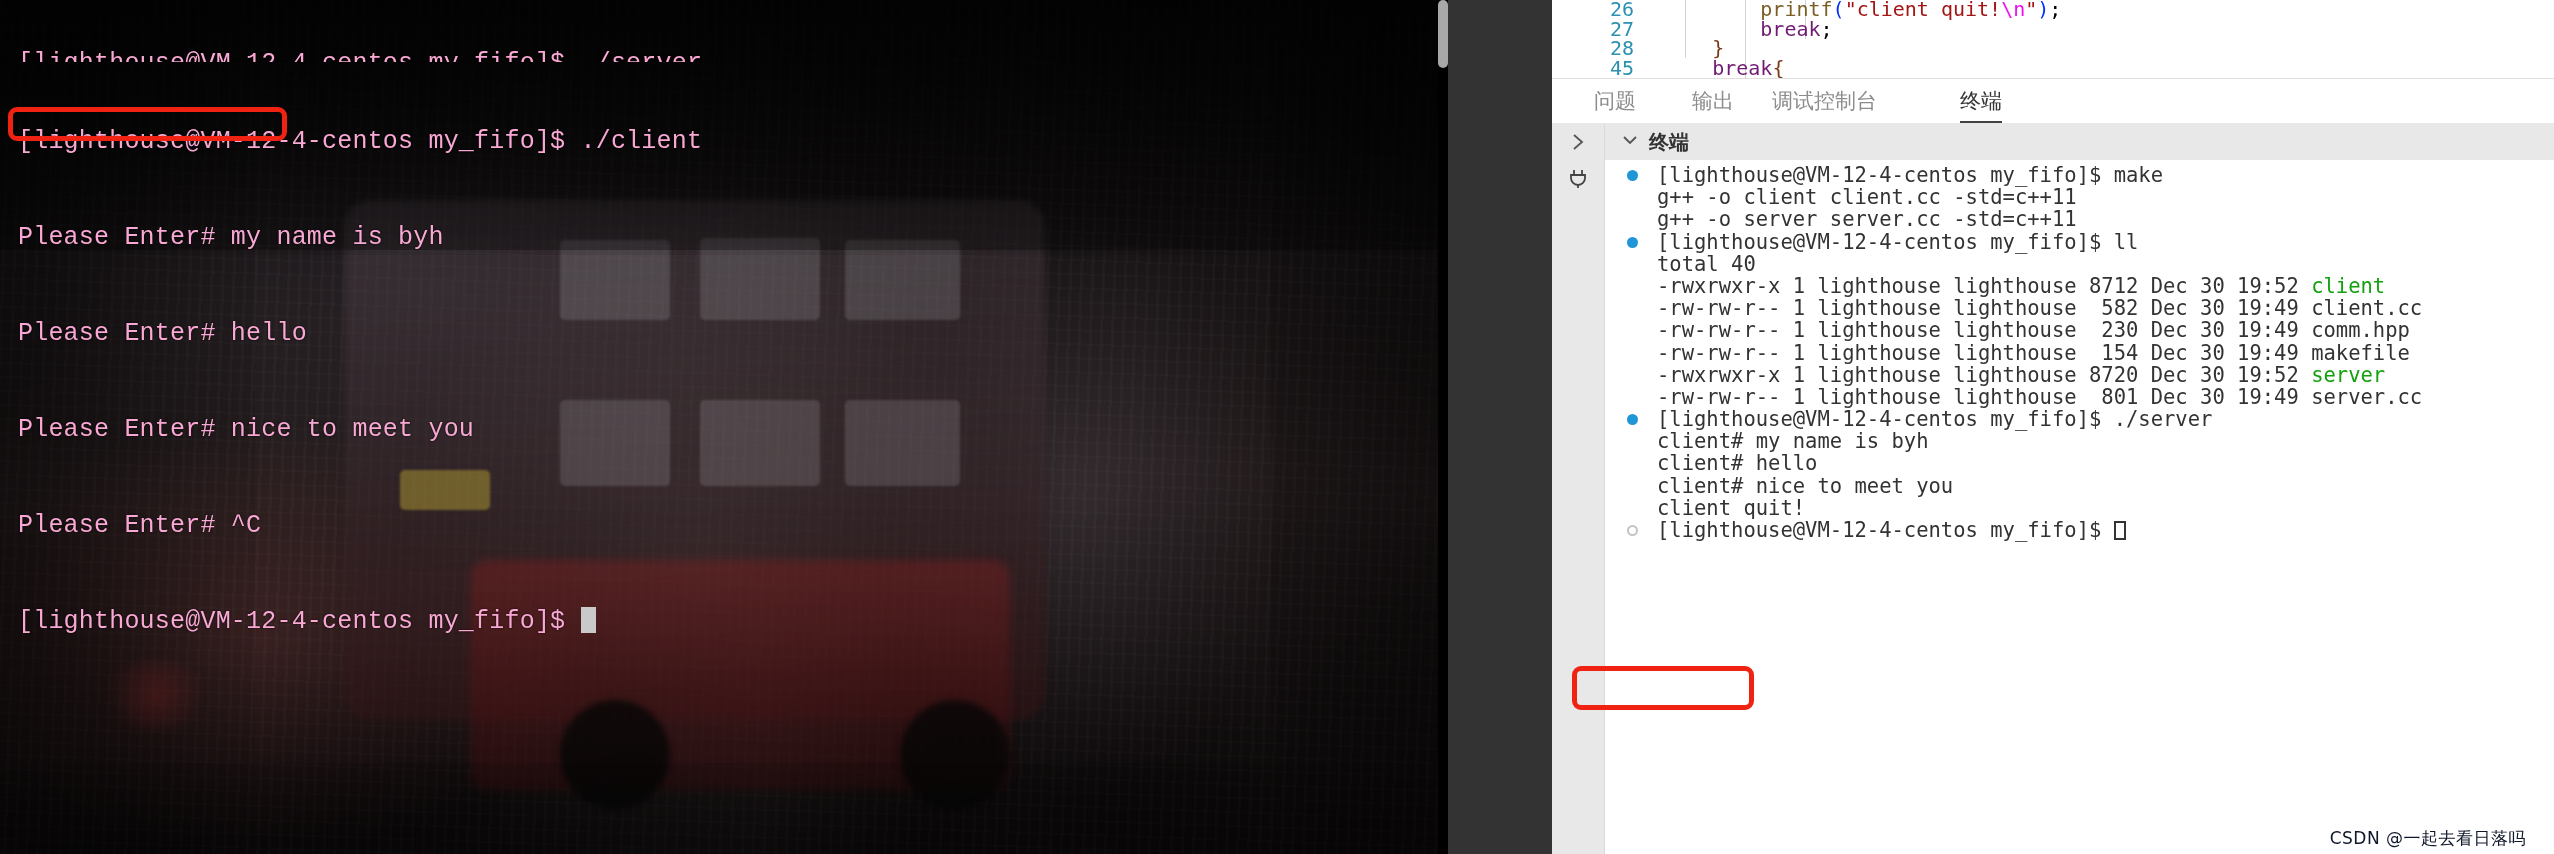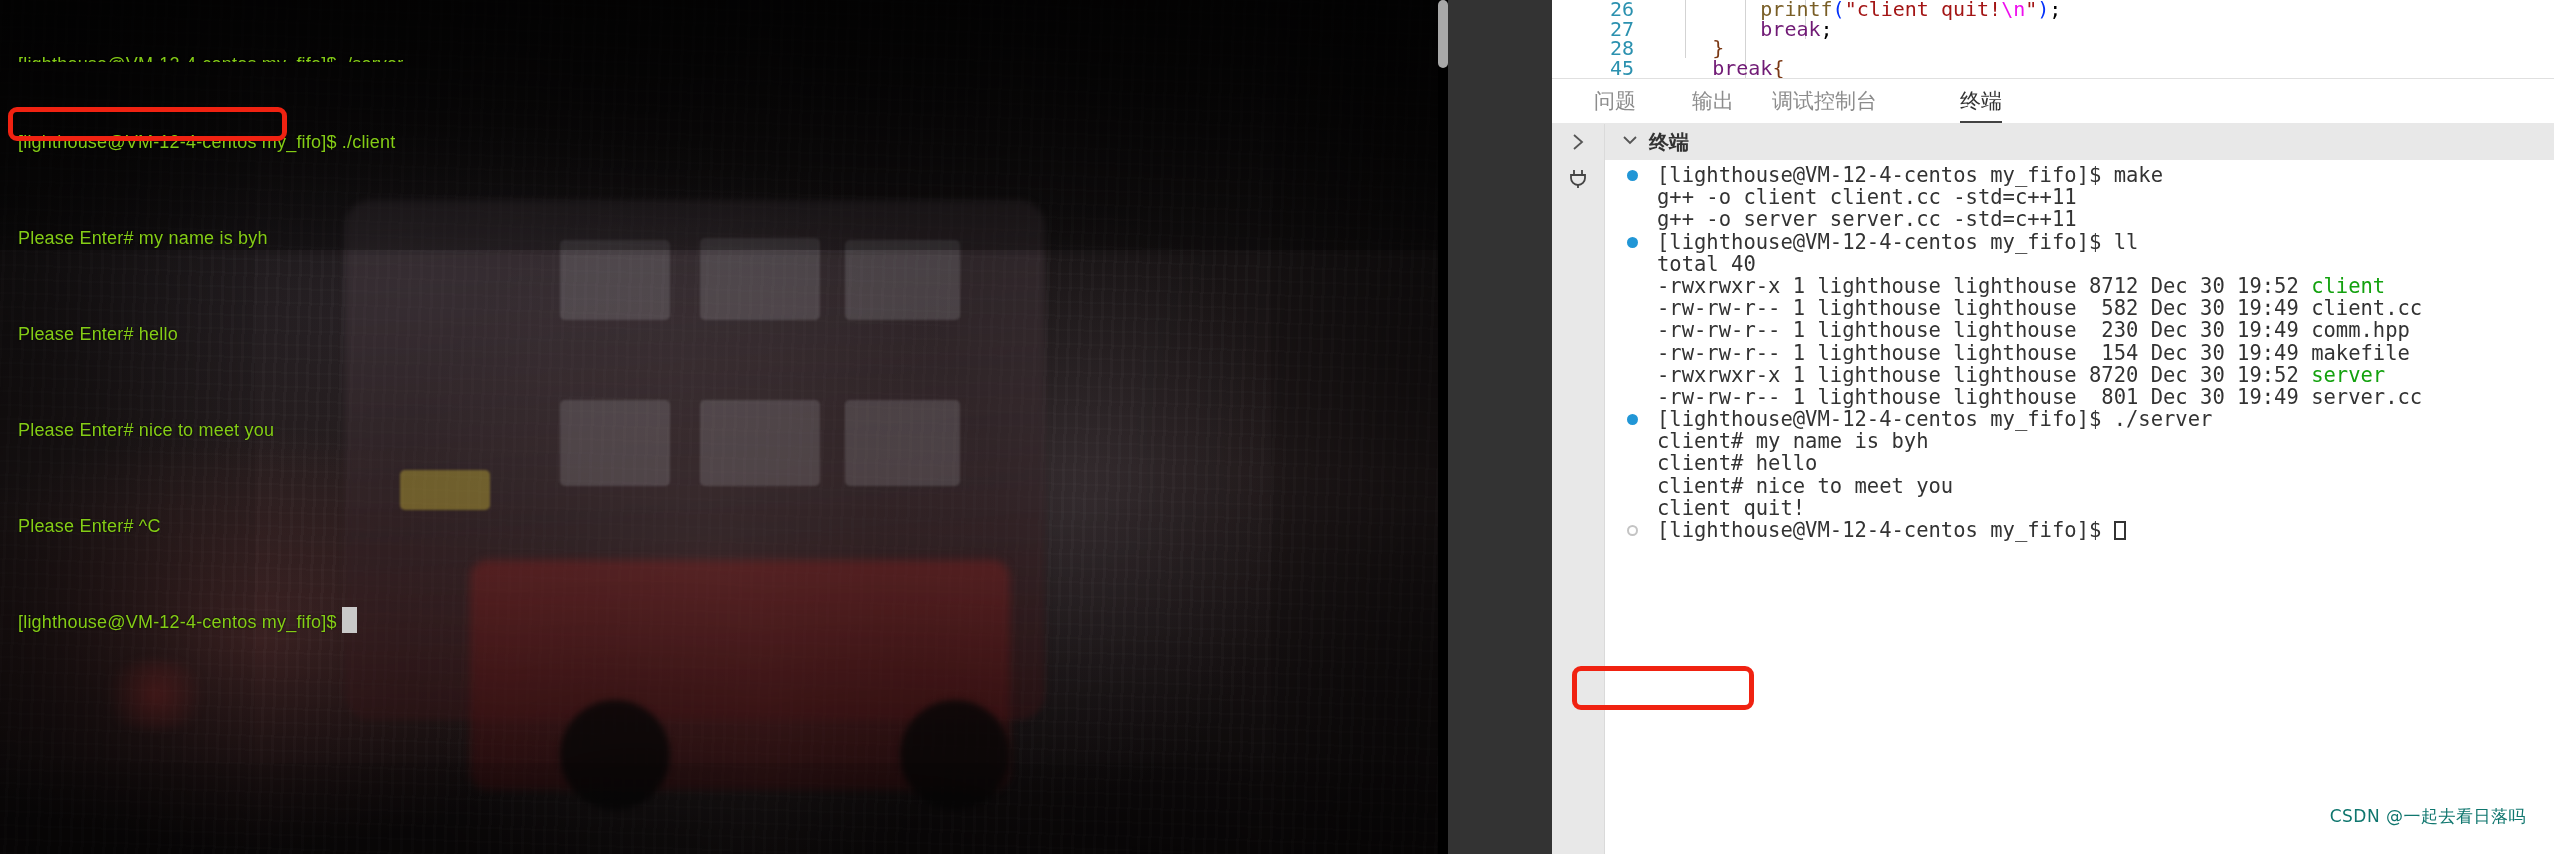--- a/index.html
+++ b/index.html
@@ -27,22 +27,22 @@
   .bus-lower{position:absolute;left:470px;top:560px;width:540px;height:230px;border-radius:18px;
     background:linear-gradient(180deg, rgba(130,34,34,.46), rgba(74,18,20,.52));filter:blur(4px);}
   .win{position:absolute;background:rgba(205,205,215,.17);border-radius:5px;filter:blur(1.2px);}
   .wheel{position:absolute;border-radius:50%;background:rgba(10,8,8,.82);filter:blur(3px);}
   .headlight{position:absolute;left:95px;top:660px;width:120px;height:70px;border-radius:50%;
     background:radial-gradient(circle, rgba(170,50,50,.45), transparent 70%);filter:blur(4px);}
   .vignette{position:absolute;inset:0;box-shadow:inset 0 0 260px 90px rgba(0,0,0,.85);}
   .term-scrim{position:absolute;left:0;top:0;width:1443px;height:250px;background:linear-gradient(180deg,rgba(0,0,0,.72),rgba(0,0,0,.30));}
 
   .term-text{position:absolute;left:0;top:0;width:1443px;padding:2px 0 0 18px;box-sizing:border-box;
-    font-family:Liberation Sans, sans-serif;font-size:18px;line-height:32px;
-    color:#84cc16;letter-spacing:.2px;text-shadow:0 0 2px rgba(0,0,0,.9);white-space:pre;}
+    font-family:Liberation Mono, monospace;font-size:25px;line-height:32px;
+    color:#f9a8d4;letter-spacing:.2px;text-shadow:0 0 2px rgba(0,0,0,.9);white-space:pre;}
   .term-line{height:32px;}
   .term-line.clip-top{height:14px;overflow:hidden;line-height:32px;margin-top:-18px;}
   .cursor-block{display:inline-block;width:15px;height:26px;background:#c9c9c9;vertical-align:-5px;}
 
   .hl-left{position:absolute;left:8px;top:107px;width:279px;height:34px;border:5px solid #f02211;border-radius:9px;box-sizing:border-box;}
 
   .vsb{position:absolute;left:1438px;top:0;width:10px;height:854px;background:#000;}
   .vsb-thumb{position:absolute;left:1438px;top:0;width:10px;height:68px;background:#a8a8a8;border-radius:5px;}
 
   
@@ -90,21 +90,21 @@
     font-family:"DejaVu Sans Mono","Liberation Mono",monospace;font-size:20.5px;line-height:22.2px;
     color:#333333;padding-top:4px;box-sizing:border-box;white-space:pre;}
   .tl{position:relative;height:22.2px;padding-left:52px;}
   .dot{position:absolute;left:22px;top:6px;width:11px;height:11px;border-radius:50%;background:#2196d6;}
   .dot.idle{background:transparent;border:2px solid #c4c4c4;box-sizing:border-box;}
   .green{color:#13a10e;}
   .cur-hollow{display:inline-block;width:12px;height:19px;border:2px solid #333;box-sizing:border-box;vertical-align:-3px;}
 
   .hl-right{position:absolute;left:20px;top:542px;width:182px;height:44px;border:5px solid #f02211;border-radius:9px;box-sizing:border-box;}
 
-  .watermark{position:absolute;right:28px;bottom:26px;font-size:17px;color:#0f766e;
+  .watermark{position:absolute;right:28px;bottom:4px;font-size:17px;color:#0f172a;
      font-family:"DejaVu Sans","Liberation Sans",sans-serif;letter-spacing:.5px;}
 </style>
 </head>
 <body>
 
 <div class="screen">
 
   <div class="left-pane">
     <div class="photo"></div>
     <div class="bus"></div>

